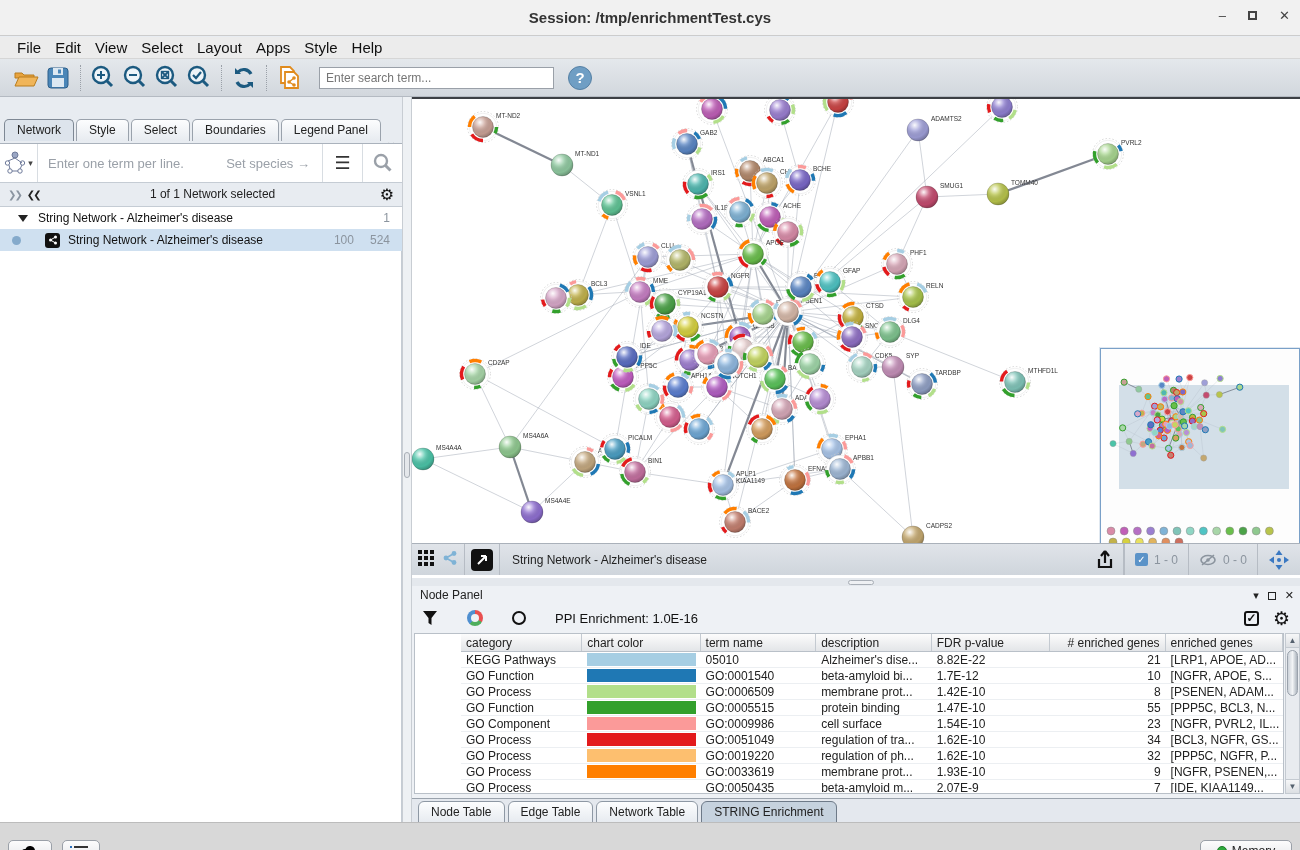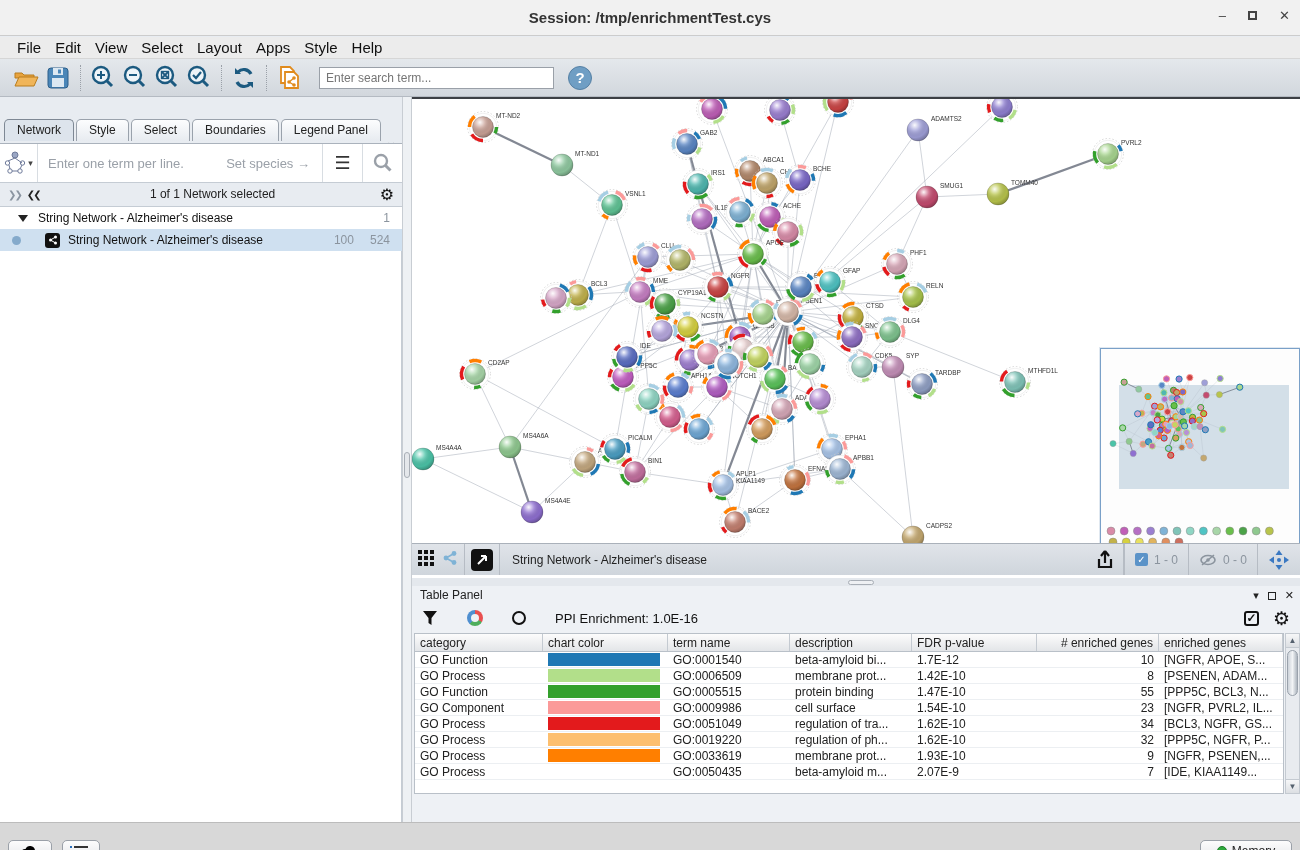--- a/index.html
+++ b/index.html
@@ -102,21 +102,21 @@
   #tp-right-icons { margin-left:auto; display:flex; gap:14px; align-items:center; }
   .check-icon { width:15px; height:15px; border:2px solid #111; border-radius:3px; font-size:12px;
     color:#111; display:flex; align-items:center; justify-content:center; font-weight:bold; }
   .donut { width:16px; height:16px; border-radius:50%;
     background:conic-gradient(#e94f4f 0 120deg,#4fae5c 120deg 220deg,#4f8fd0 220deg 360deg); position:relative;}
   .donut::after { content:""; position:absolute; left:4px; top:4px; width:8px; height:8px;
     background:#eef1f5; border-radius:50%; }
   .ring-o { width:14px; height:14px; border:2.5px solid #111; border-radius:50%; }
   #tp-table { position:absolute; left:2px; top:47px; width:870px; height:161px; background:#fff;
     border:1px solid #b9c0c8; overflow:hidden; }
-  .tr { display:flex; height:16px; align-items:center; border-bottom:1px solid #eceff2; }
+  .tr { display:flex; height:16px; align-items:center; border-bottom:1px solid #eceff2;margin-left:46px; }
   .tr.head { height:18px; background:linear-gradient(#fcfcfc,#e3e5e8); border-bottom:1px solid #b9c0c8; }
   .tr.head .td { border-right:1px solid #c4cad1; color:#222; }
   .td { padding:0 5px; white-space:nowrap; overflow:hidden; font-size:12px; height:100%;
     display:flex; align-items:center; }
   .c0{width:128px;} .c1{width:125px;} .c2{width:122px;} .c3{width:122px;} .c4{width:125px;}
   .c5{width:122px; justify-content:flex-end;} .c6{width:124px;}
   .swatch { width:112px; height:13px; }
   #tp-vscroll { position:absolute; right:0px; top:47px; width:15px; height:161px;
     background:#e8ebef; border:1px solid #c4cad1; }
   .scr-arrow { width:13px; height:14px; display:flex; align-items:center; justify-content:center;
@@ -1500,21 +1500,21 @@
           <circle cx="11" cy="11" r="2" fill="#3a78c2"></circle>
         </svg>
     </div>
   </div>
 </div>
 <div id="h-divider" class="abs"></div>
 <div id="h-grip" class="abs"></div>
 
 <div id="table-panel" class="abs">
   <div id="tp-header">
-    <span>Table Panel</span>
+    <span>Node Panel</span>
     <span class="panel-ctrls">
       <span>▾</span>
       <span class="sq"></span>
       <span>✕</span>
     </span>
   </div>
   <div id="tp-toolbar">
     <svg width="16" height="18">
         <path d="M1 2h14l-5.5 7v7l-3-2v-5z" fill="#111"></path>
       </svg>
@@ -1528,20 +1528,31 @@
   </div>
   <div id="tp-table">
       <div class="tr head">
         <div class="td c0">category</div>
         <div class="td c1">chart color</div>
         <div class="td c2">term name</div>
         <div class="td c3">description</div>
         <div class="td c4">FDR p-value</div>
         <div class="td c5"># enriched genes</div>
         <div class="td c6">enriched genes</div>
+      </div>
+      <div class="tr">
+        <div class="td c0">KEGG Pathways</div>
+        <div class="td c1">
+          <span class="swatch" style="background: rgb(166, 206, 227);"></span>
+        </div>
+        <div class="td c2">05010</div>
+        <div class="td c3">Alzheimer's dise...</div>
+        <div class="td c4">8.82E-22</div>
+        <div class="td c5">21</div>
+        <div class="td c6">[LRP1, APOE, AD...</div>
       </div>
       <div class="tr">
         <div class="td c0">GO Function</div>
         <div class="td c1">
           <span class="swatch" style="background: rgb(31, 120, 180);"></span>
         </div>
         <div class="td c2">GO:0001540</div>
         <div class="td c3">beta-amyloid bi...</div>
         <div class="td c4">1.7E-12</div>
         <div class="td c5">10</div>
@@ -1621,20 +1632,26 @@
         <div class="td c4">2.07E-9</div>
         <div class="td c5">7</div>
         <div class="td c6">[IDE, KIAA1149...</div>
       </div>
     </div>
   <div id="tp-vscroll">
     <div class="scr-arrow">▲</div>
     <div id="scr-thumb"></div>
     <div class="scr-arrow dn">▼</div>
   </div>
+  <div id="tp-tabs">
+      <div class="btab">Node Table</div>
+      <div class="btab">Edge Table</div>
+      <div class="btab">Network Table</div>
+      <div class="btab sel">STRING Enrichment</div>
+    </div>
 </div>
 
 <div id="statusbar" class="abs">
   <div class="sb-btn" style="left:8px;width:44px;">
     <svg width="20" height="14">
         <path d="M5 13a4 4 0 0 1 .5-8 5 5 0 0 1 9.5 1 3.5 3.5 0 0 1-.5 7z" fill="#000"></path>
       </svg>
   </div>
   <div class="sb-btn" style="left:62px;width:38px;">
     <span class="listglyph">

